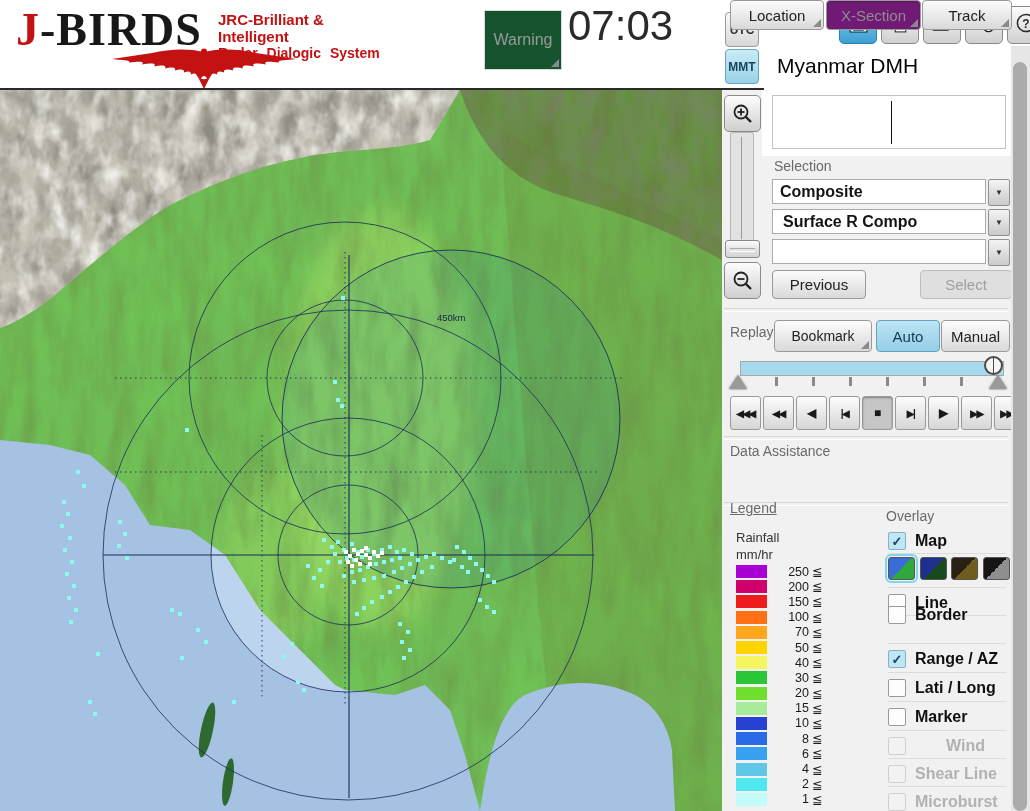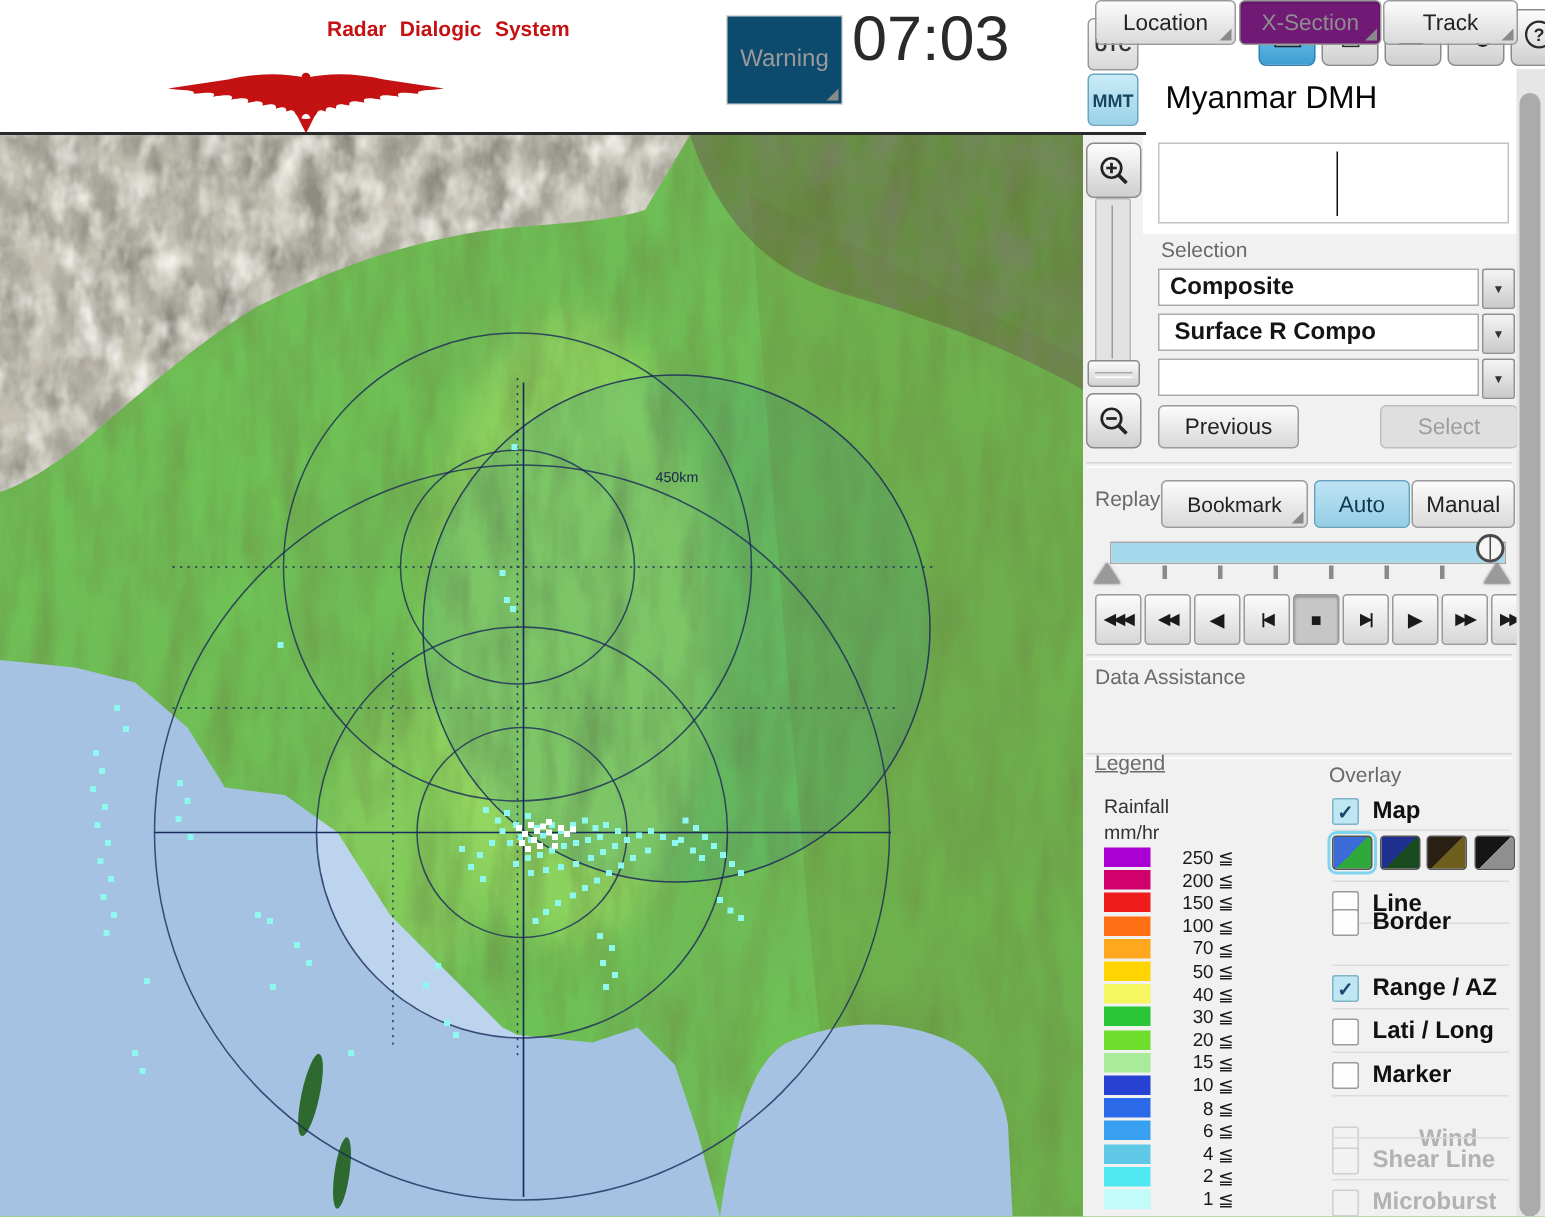--- a/index.html
+++ b/index.html
@@ -11,21 +11,21 @@
   #header{position:absolute;left:0;top:0;width:1030px;height:90px;background:#FFFFFF;}
   #header-underline{position:absolute;left:0;top:88px;width:764px;height:2px;background:#2A2A2A;}
   #logo{position:absolute;left:6px;top:3px;width:392px;height:84px;background:#FFFFFF;}
   #logo-name{position:absolute;left:10px;top:0px;font-family:"Liberation Serif",serif;font-weight:bold;font-size:46px;letter-spacing:1px;color:#181818;}
   #logo-name .j{color:#C41212;}
   #logo-tag{position:absolute;left:212px;top:8px;color:#C41212;font-weight:bold;line-height:17px;}
   #logo-tag .t1{font-size:15px;}
   #logo-tag .t2{font-size:14px;word-spacing:5px;}
   #eagle{position:absolute;left:8px;top:44px;}
 
-  #warning-btn{position:absolute;left:484px;top:10px;width:76px;height:58px;background:#0c4a6e;border:1px solid #D8D8D8;
+  #warning-btn{position:absolute;left:484px;top:10px;width:76px;height:58px;background:#14532d;border:1px solid #D8D8D8;
       color:#9A9A9A;font-size:16px;display:flex;align-items:center;justify-content:center;}
   .fold::after{content:"";position:absolute;right:2px;bottom:2px;border-left:8px solid transparent;border-bottom:8px solid #8A8A8A;}
   #clock-time{position:absolute;left:568px;top:2px;font-size:42px;color:#2A2A2A;}
   #clock-date{position:absolute;left:568px;top:54px;font-size:25px;color:#3A3A3A;}
   .tzbtn{position:absolute;left:725px;width:32px;height:33px;border-radius:4px;border:1px solid #999;
       background:linear-gradient(#FAFAFA,#D8D8D8);font-size:12px;font-weight:bold;color:#333;
       display:flex;align-items:center;justify-content:center;}
   .tzbtn.sel{background:linear-gradient(#C9EBF7,#9BD2E8);border-color:#67A5C1;color:#17465F;}
   #toolbar{position:absolute;left:839px;top:6px;display:flex;gap:4px;}
   .tbtn{width:36px;height:36px;border-radius:5px;border:1px solid #8A8A8A;background:linear-gradient(#FDFDFD,#CFCFCF);
@@ -111,21 +111,23 @@
 
   
   #rsb-track{position:absolute;left:1011px;top:46px;width:19px;height:765px;background:#E6E6E6;}
   #rsb-thumb{position:absolute;left:1013px;top:62px;width:14px;height:749px;background:#ABABAB;border-radius:7px;}
 </style>
 </head>
 <body>
 
 <div id="header">
   <div id="logo">
+    <div id="logo-name"><span class="j">J</span><span>-BIRDS</span></div>
     <div id="logo-tag">
+      <div class="t1">JRC-Brilliant &amp; Intelligent</div>
       <div class="t2">Radar Dialogic System</div>
     </div>
     <svg id="eagle" width="380" height="42" viewBox="0 0 380 84">
       <g fill="#C41212">
         <circle cx="190" cy="9" r="6"></circle>
         <path d="M190 10 C158 2 120 4 86 12 L6 24 C30 27 44 26 40 31 C60 29 72 28 66 35 C84 32 96 32 90 39 C106 36 116 36 112 43 C126 40 134 40 132 47 C144 44 151 44 150 51 C159 48 164 48 164 55 C170 52 174 52 176 58 L183 66 C185 60 187 58 190 58 C193 58 195 60 197 66 L204 58 C206 52 210 52 216 55 C216 48 221 48 230 51 C229 44 236 44 248 47 C246 40 254 40 268 43 C264 36 274 36 290 39 C284 32 296 32 314 35 C308 28 320 29 340 31 C336 26 350 27 374 24 L294 12 C260 4 222 2 190 10 Z"></path>
         <path d="M178 60 L190 84 L202 60 C198 66 182 66 178 60 Z"></path>
       </g>
     </svg>
   </div>
@@ -621,21 +623,21 @@
     <div class="orow" style="top: 147px;">
       <span class="cb"></span>
       <span class="olabel">Lati / Long</span>
     </div>
     <div class="osep" style="top: 172px;"></div>
     <div class="orow" style="top: 176px;">
       <span class="cb"></span>
       <span class="olabel">Marker</span>
     </div>
     <div class="osep" style="top: 201px;"></div>
-    <div class="orow" style="top: 219px; gap: 40px;">
+    <div class="orow" style="top: 205px; gap: 40px;">
       <span class="cb dis"></span>
       <span class="olabel dis">Wind</span>
     </div>
     <div class="osep" style="top: 229px;"></div>
     <div class="orow" style="top: 233px;">
       <span class="cb dis"></span>
       <span class="olabel dis">Shear Line</span>
     </div>
     <div class="osep" style="top: 257px;"></div>
     <div class="orow" style="top: 261px;">

